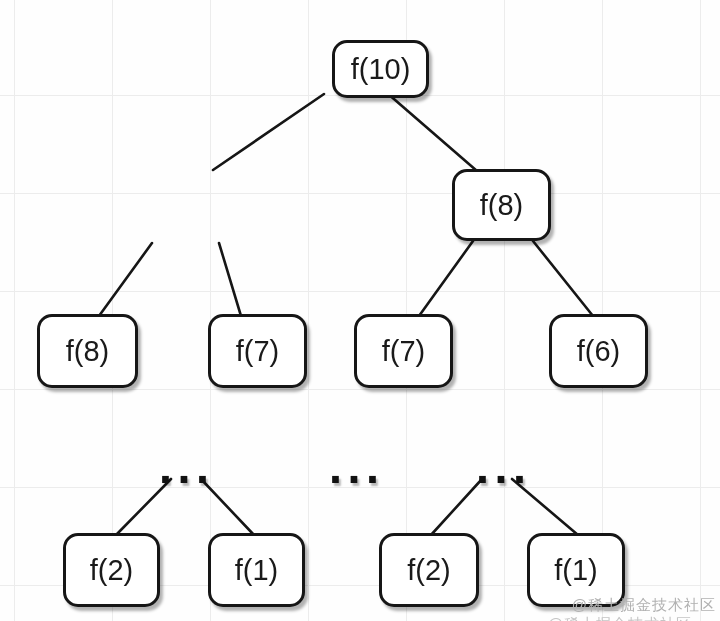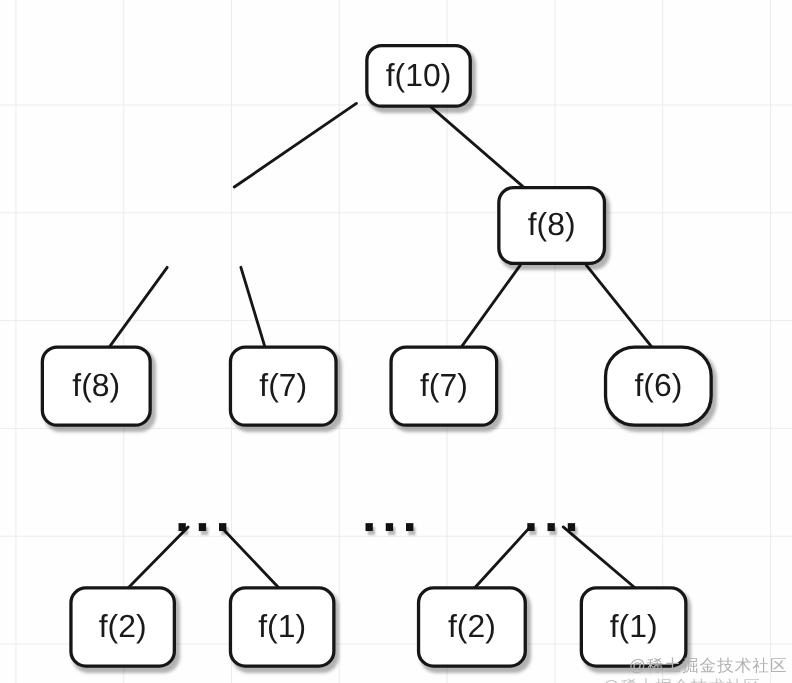--- a/index.html
+++ b/index.html
@@ -42,21 +42,21 @@
     color: #1a1a1a;
     box-sizing: border-box;
   }
 
   .n10 { left: 308px; top:  40px; width:  97px; height: 58px; margin-left: 24px; }
   .n9  { left: 134px; top: 168px; width:  97px; height: 74px; }
   .n8a { left: 452px; top: 169px; width:  99px; height: 72px; }
   .n8b { left:  37px; top: 314px; width: 101px; height: 74px; }
   .n7a { left: 208px; top: 314px; width:  99px; height: 74px; }
   .n7b { left: 354px; top: 314px; width:  99px; height: 74px; }
-  .n6  { left: 549px; top: 314px; width:  99px; height: 74px; border-radius: 28px; }
+  .n6  { left: 549px; top: 314px; width:  99px; height: 74px; }
   .n2a { left:  63px; top: 533px; width:  97px; height: 74px; }
   .n1a { left: 208px; top: 533px; width:  97px; height: 74px; }
   .n2b { left: 379px; top: 533px; width: 100px; height: 74px; }
   .n1b { left: 527px; top: 533px; width:  98px; height: 74px; }
 
   .ellipsis {
     position: absolute;
     width: 60px;
     text-align: center;
     font-family: "DejaVu Sans", sans-serif;

